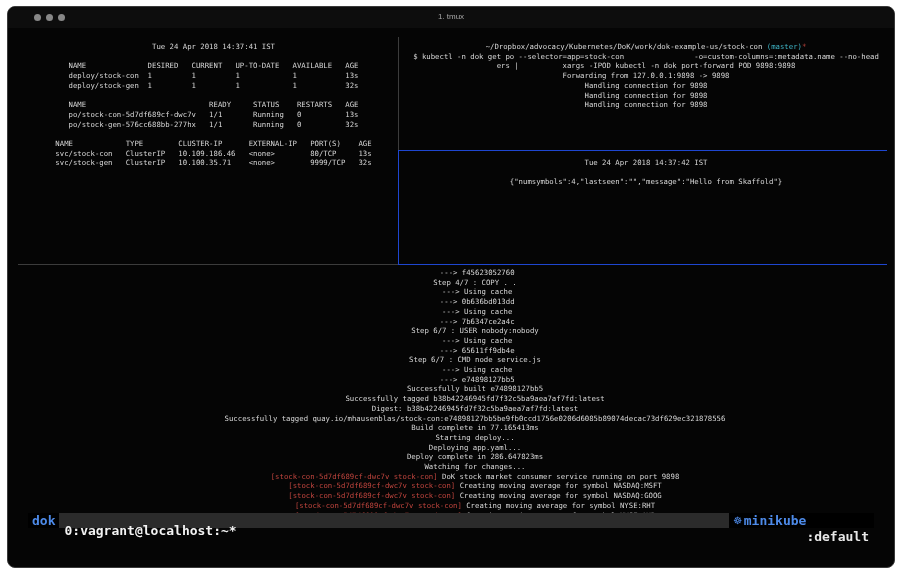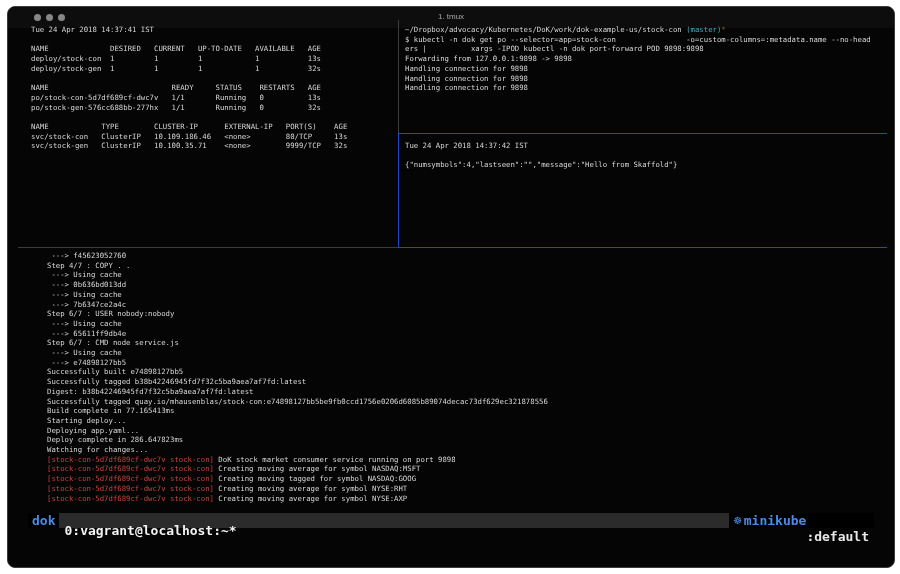--- a/index.html
+++ b/index.html
@@ -15,21 +15,21 @@
     position:absolute; left:0; top:0; width:100%; height:21px;
     background:#0d0d0d;
   }
   .lights { position:absolute; left:26px; top:7px; display:flex; gap:5px; }
   .light { width:7px; height:7px; border-radius:50%; background:#878787; }
   .win-title {
     position:absolute; left:0; top:5px; width:100%; text-align:center;
     color:#a6a6a6; font-size:8px; font-family:"Liberation Sans", sans-serif;
   }
 
-  .term { position:absolute; left:0; top:13px; width:100%; height:485px; }
+  .term { position:absolute; left:0; top:30px; width:100%; height:485px;text-align:center; }
   .pane { position:absolute; overflow:hidden; }
   .tline { white-space:pre; font-size:7.3px; line-height:9.7px; min-height:9.7px; }
   .fg-w { color:#d8d8d8; }
   .fg-c { color:#3fb5c6; }
   .fg-r { color:#c0453e; }
 
   .pane-top-left  { left:23px;  top:5px;   width:365px; height:225px; }
   .pane-top-right { left:397px; top:5px;   width:482px; height:108px; }
   .pane-mid-right { left:397px; top:121px; width:482px; height:104px; }
   .pane-bottom    { left:23px;  top:231px; width:856px; height:262px;margin-left:16px; }
@@ -122,21 +122,21 @@
         <div class="tline"><span class="fg-w">Successfully tagged b38b42246945fd7f32c5ba9aea7af7fd:latest</span></div>
         <div class="tline"><span class="fg-w">Digest: b38b42246945fd7f32c5ba9aea7af7fd:latest</span></div>
         <div class="tline"><span class="fg-w">Successfully tagged quay.io/mhausenblas/stock-con:e74898127bb5be9fb0ccd1756e0206d6085b89074decac73df629ec321878556</span></div>
         <div class="tline"><span class="fg-w">Build complete in 77.165413ms</span></div>
         <div class="tline"><span class="fg-w">Starting deploy...</span></div>
         <div class="tline"><span class="fg-w">Deploying app.yaml...</span></div>
         <div class="tline"><span class="fg-w">Deploy complete in 286.647823ms</span></div>
         <div class="tline"><span class="fg-w">Watching for changes...</span></div>
         <div class="tline"><span class="fg-r">[stock-con-5d7df689cf-dwc7v stock-con]</span><span class="fg-w"> DoK stock market consumer service running on port 9898</span></div>
         <div class="tline"><span class="fg-r">[stock-con-5d7df689cf-dwc7v stock-con]</span><span class="fg-w"> Creating moving average for symbol NASDAQ:MSFT</span></div>
-        <div class="tline"><span class="fg-r">[stock-con-5d7df689cf-dwc7v stock-con]</span><span class="fg-w"> Creating moving tagged for symbol NASDAQ:GOOG</span></div>
+        <div class="tline"><span class="fg-r">[stock-con-5d7df689cf-dwc7v stock-con]</span><span class="fg-w"> Creating moving average for symbol NASDAQ:GOOG</span></div>
         <div class="tline"><span class="fg-r">[stock-con-5d7df689cf-dwc7v stock-con]</span><span class="fg-w"> Creating moving average for symbol NYSE:RHT</span></div>
         <div class="tline"><span class="fg-r">[stock-con-5d7df689cf-dwc7v stock-con]</span><span class="fg-w"> Creating moving average for symbol NYSE:AXP</span></div>
       </div>
 
     <div class="border v-split-top"></div>
     <div class="border active h-split-right"></div>
     <div class="border active v-split-bottom"></div>
     <div class="border h-split-left"></div>
     <div class="border active h-split-right2"></div>
 

